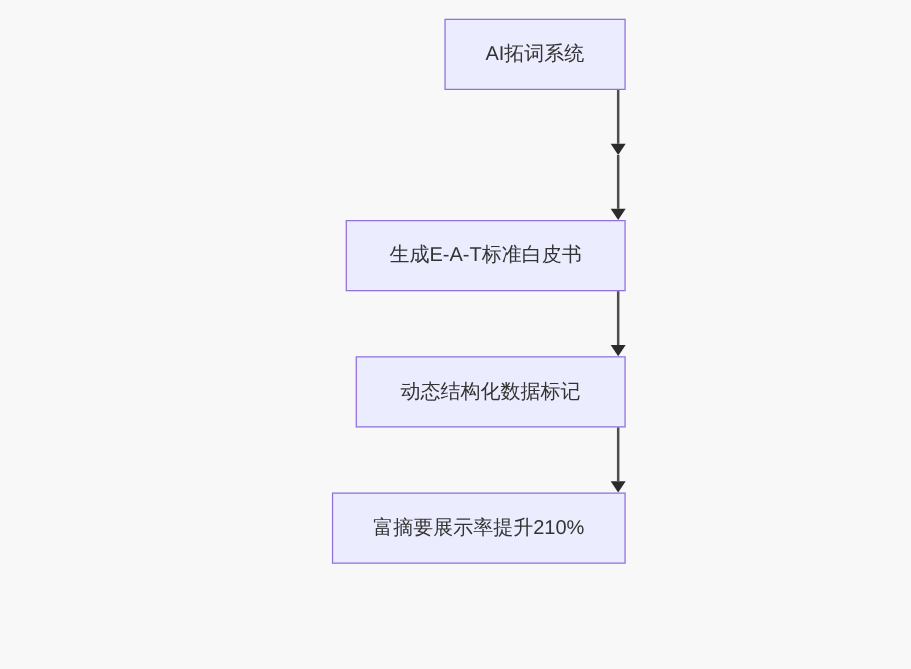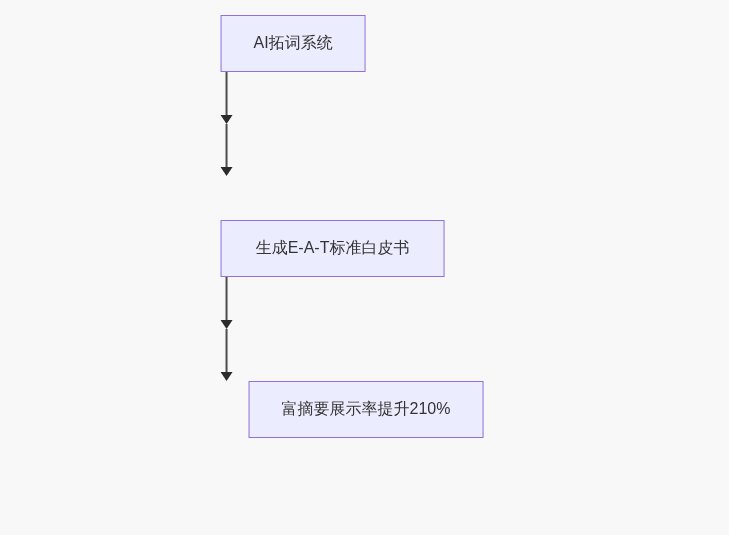--- a/index.html
+++ b/index.html
@@ -11,43 +11,43 @@
     overflow: hidden;
   }
   .canvas {
     position: relative;
     width: 729px;
     height: 535px;
     background: #f8f8f8;
   }
   .flow-column {
     position: absolute;
-    left: 352px;
+    left: 369px;
     top: 15px;
     transform: translateX(-50%);
     display: flex;
     flex-direction: column;
-    align-items: flex-start;
+    align-items: flex-end;
   }
   .flow-node {
     display: flex;
     align-items: center;
     justify-content: center;
     min-height: 57px;
     padding: 0 32px;
     background: #ECECFF;
     border: 1px solid #9370DB;
     color: #333333;
     font-size: 16px;
     white-space: nowrap;
     text-align: center;
   }
   .flow-node.n1 { min-width: 144px; }
   .flow-node.n2 { min-width: 191px; }
-  .flow-node.n3 { min-width: 224px; margin-top: 44px; }
+  .flow-node.n3 { min-width: 224px; }
   .flow-node.n4 { min-width: 216px; }
   .flow-node.n5 { min-width: 234px; margin-left: 28px; }
   .connector {
     display: flex;
     flex-direction: column;
     align-items: center;
     height: 52px;
   }
   .connector .line {
     width: 1.5px;
@@ -85,20 +85,23 @@
 
     <div class="flow-node n3">
       <span>生成E-A-T标准白皮书</span>
     </div>
 
     <div class="connector">
       <div class="line"></div>
       <div class="head"></div>
     </div>
 
+    <div class="flow-node n4">
+      <span>动态结构化数据标记</span>
+    </div>
 
     <div class="connector">
       <div class="line"></div>
       <div class="head"></div>
     </div>
 
     <div class="flow-node n5">
       <span>富摘要展示率提升210%</span>
     </div>
 

